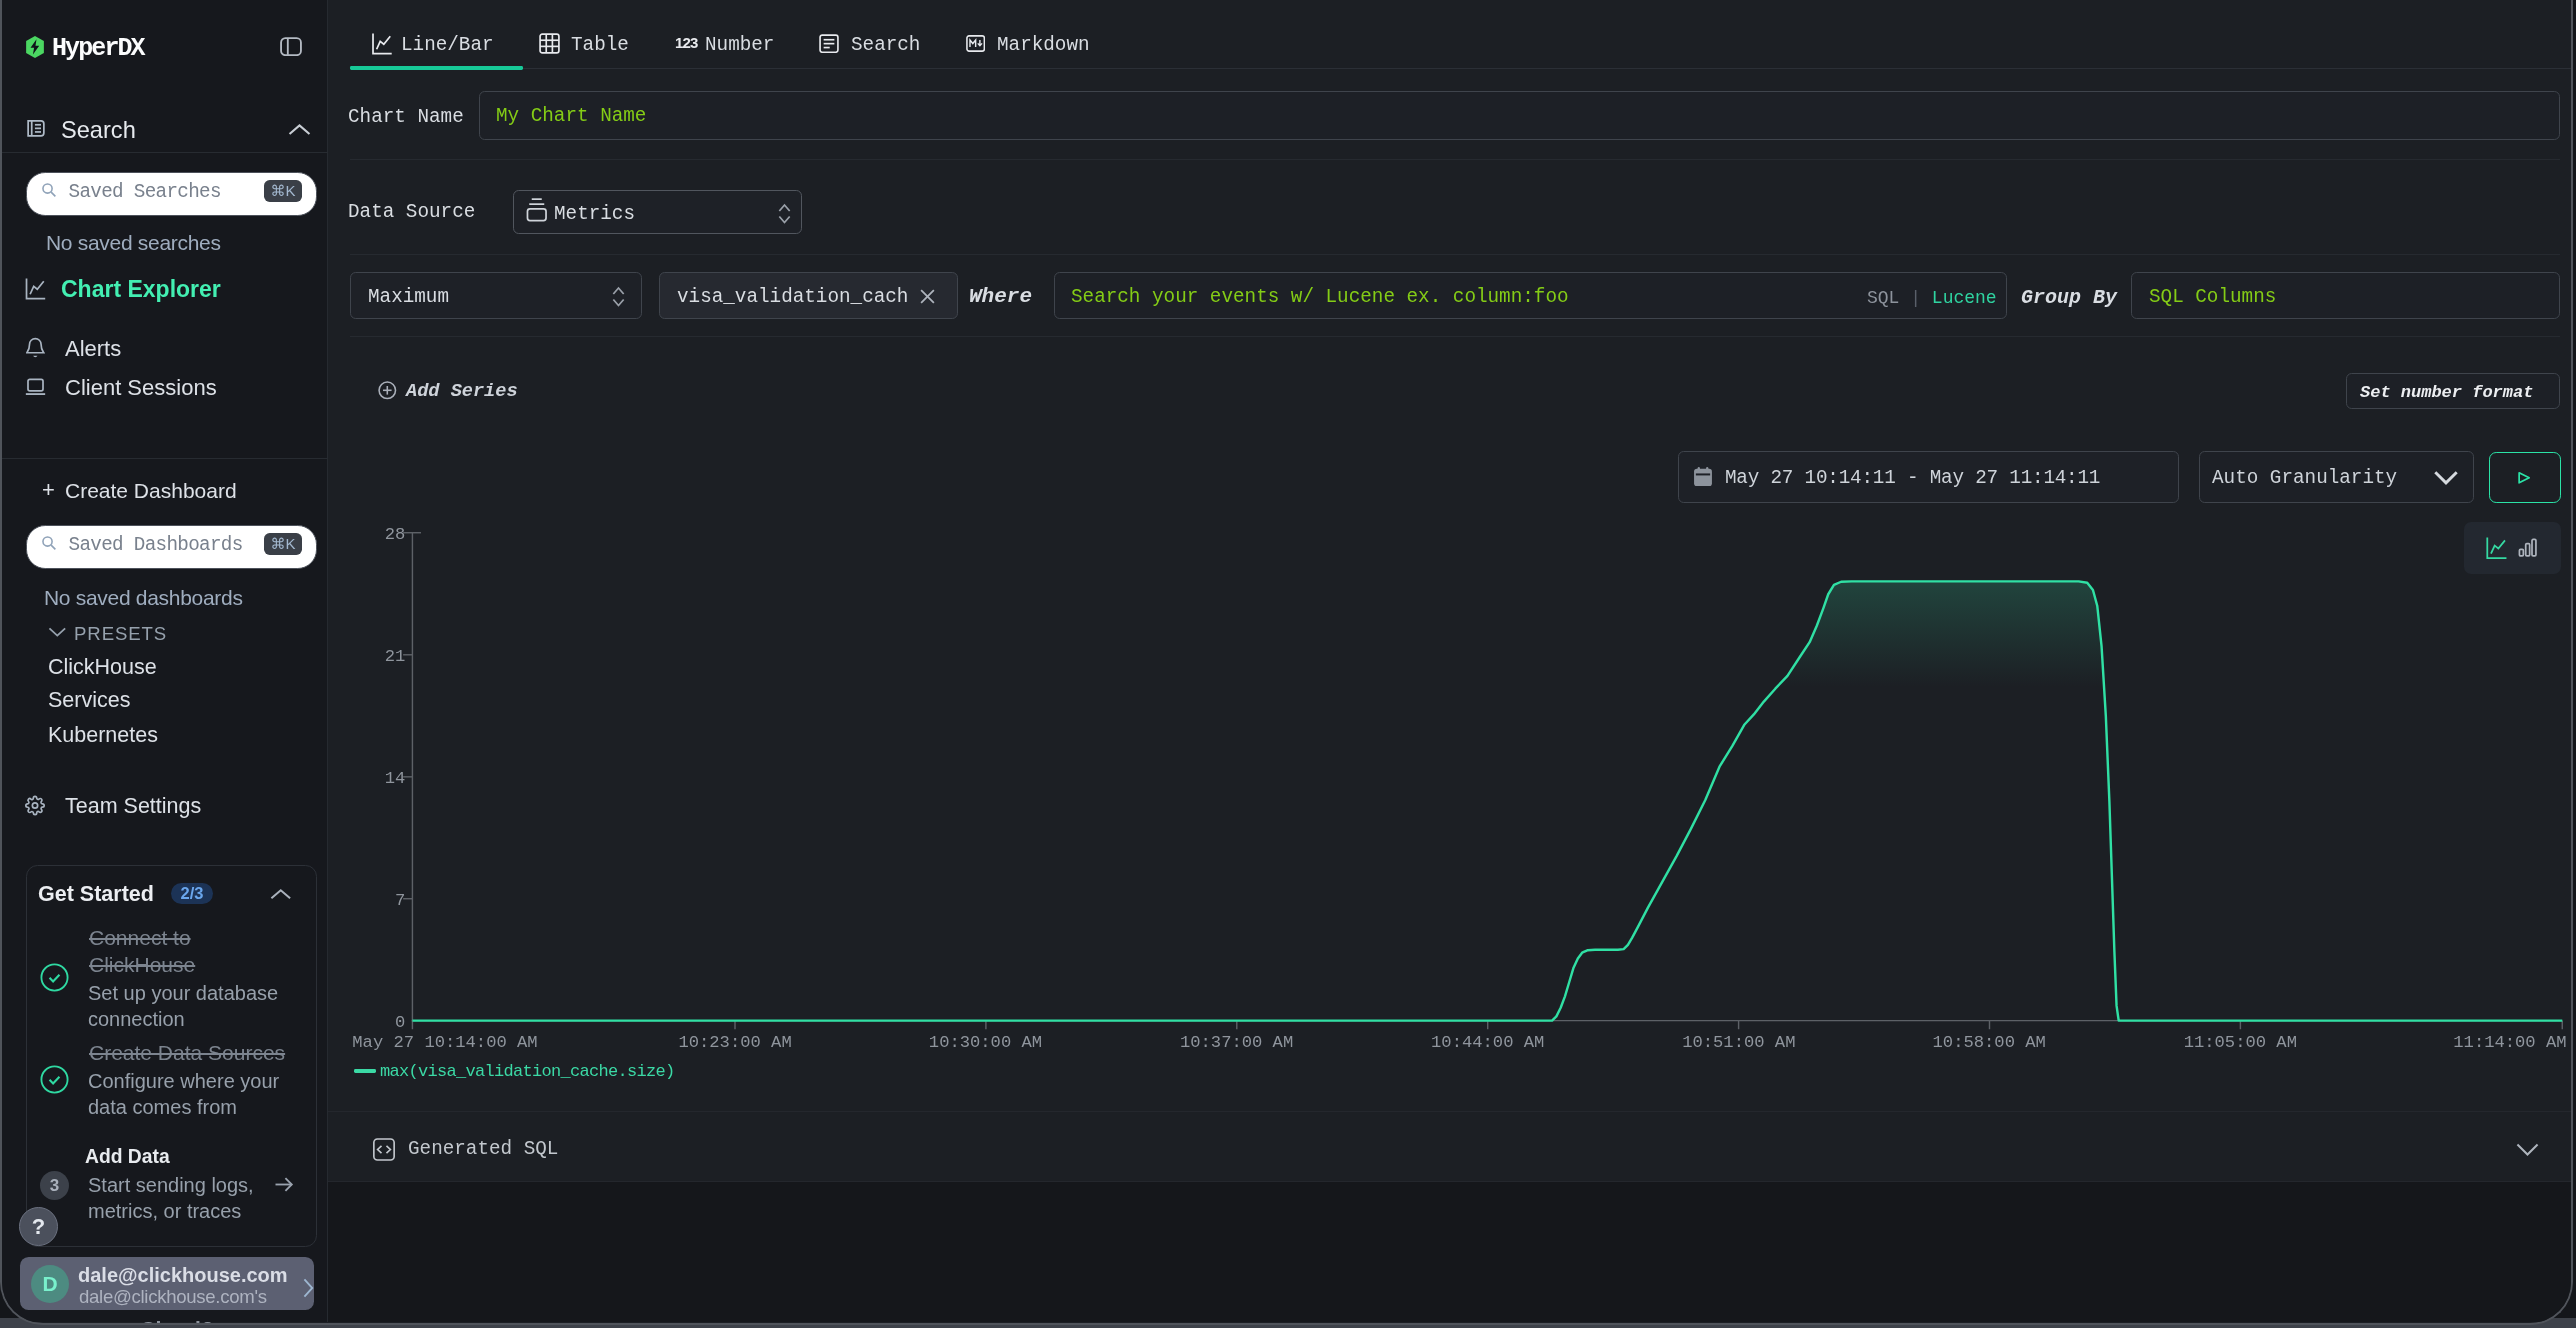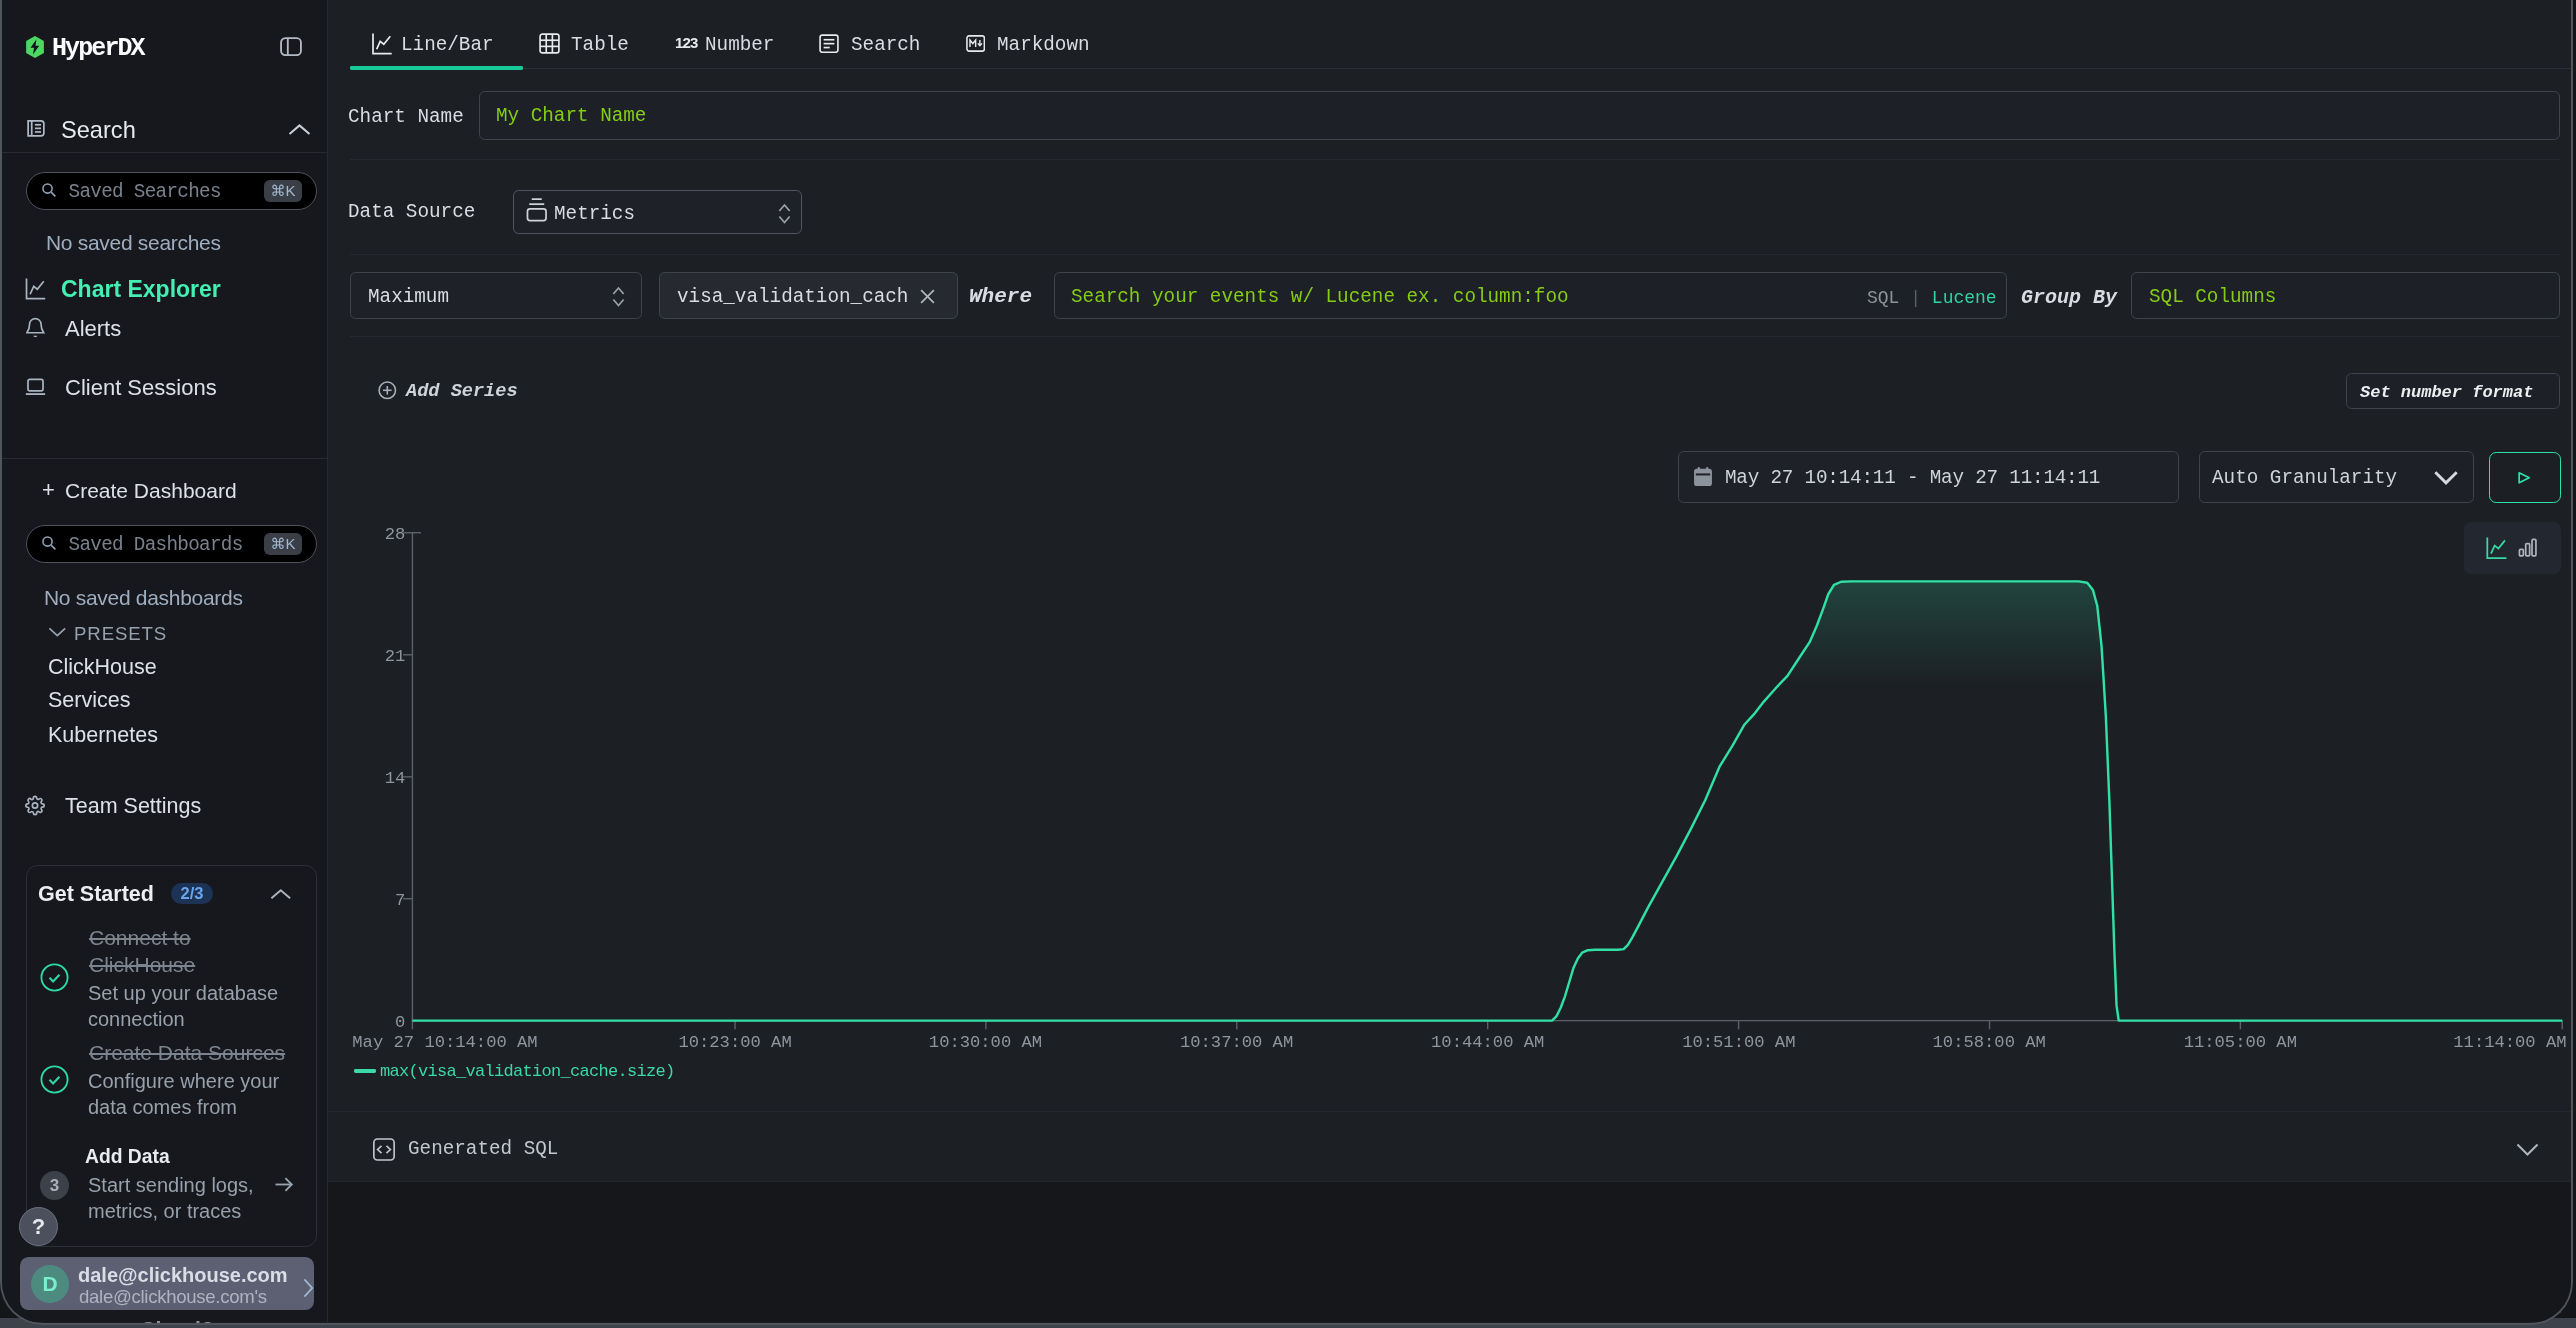--- a/index.html
+++ b/index.html
@@ -13,22 +13,22 @@
     border-radius:0 0 43px 43px; overflow:hidden; }
   #sidebar { position:absolute; left:0; top:0; width:326px; height:1322px;
     background:#16181d; border-right:1.4px solid #262a30;padding-left:33px; }
   #main { position:absolute; left:0; top:0; width:2576px; height:1322px; }
   .inp { position:absolute; border:1.4px solid #3f444c; border-radius:5.7px; background:#1e2127; }
   .mtxt { position:absolute; font-family:"Liberation Mono",monospace; font-size:19.3px; color:#d9dde2; letter-spacing:0; white-space:nowrap; }
   .mbold { font-weight:bold;font-style:italic; }
   .phc { color:#84cc16; }
   .updown { position:absolute; width:13px; height:21.5px; }
   .divider { position:absolute; height:1.4px; background:#272b31; }
-  .pill { position:absolute; left:23.6px; width:291px; height:38px; border-radius:19.3px;
-    background:#000000; border:1.4px solid #4d525b; }
+  .pill { position:absolute; left:23.6px; width:291px; height:44px; border-radius:19.3px;
+    background:#ffffff; border:1.4px solid #4d525b; }
   .pill .mag { position:absolute; left:14.3px; top:9.3px; width:15.7px; height:15.7px; }
   .pill .ph { position:absolute; left:42px; top:7.9px; font-family:"Liberation Mono",monospace;
     font-size:19.3px; color:#79818d; letter-spacing:-0.7px;}
   .pill .kbd { position:absolute; right:13.6px; top:7.2px; height:21.5px; padding:0 6.4px;
     background:#3a3f47; border-radius:5.7px; color:#a3b8cf; font-size:15px; line-height:21.5px; }
   .navrow { position:absolute; left:0; width:326px; height:46px; }
   .navrow .txt { position:absolute; left:63px; top:50%; transform:translateY(-50%);
     font-size:22px; color:#dde1e7; }
   svg { display:block; }
 </style>
@@ -242,21 +242,21 @@
     </div>
     <div class="abs" style="left:44px;top:231px;font-size:21px;letter-spacing:-0.3px;color:#9fadbf;">No saved searches</div>
 
     <div class="navrow" style="top:266px;">
       <svg class="abs" style="left:23px;top:11.4px;" width="21" height="23" viewBox="0 0 29 32" fill="none" stroke="#a9b4c1" stroke-width="2.4">
         <polyline points="2,2 2,30 28,30"></polyline>
           <polyline points="7,24 12,13 17,17 26,6"></polyline>
       </svg>
       <div class="txt" style="left:59px;color:#43efb2;font-weight:bold;font-size:23px;">Chart Explorer</div>
     </div>
-    <div class="navrow" style="top:306px;">
+    <div class="navrow" style="top:326px;">
       <svg class="abs" style="left:24px;top:11.4px;" width="18.6" height="21.5" viewBox="0 0 24 28" fill="none" stroke="#a9b4c1" stroke-width="2.2">
         <path d="M12 2 a7.5 7.5 0 0 1 7.5 7.5 c0 7 2.5 9.5 3.5 11 h-22 c1-1.5 3.5-4 3.5-11 A7.5 7.5 0 0 1 12 2 z"></path>
         <path d="M9.2 24.5 a3 3 0 0 0 5.6 0 z" fill="#a9b4c1" stroke="none"></path>
       </svg>
       <div class="txt">Alerts</div>
     </div>
     <div class="navrow" style="top:365px;">
       <svg class="abs" style="left:23px;top:13px;" width="21" height="18.6" viewBox="0 0 29 26" fill="none" stroke="#a9b4c1" stroke-width="2.4">
         <rect x="4" y="2" width="21" height="16" rx="2.5"></rect>
         <path d="M1 22.5 h27" stroke-width="2.6"></path>

